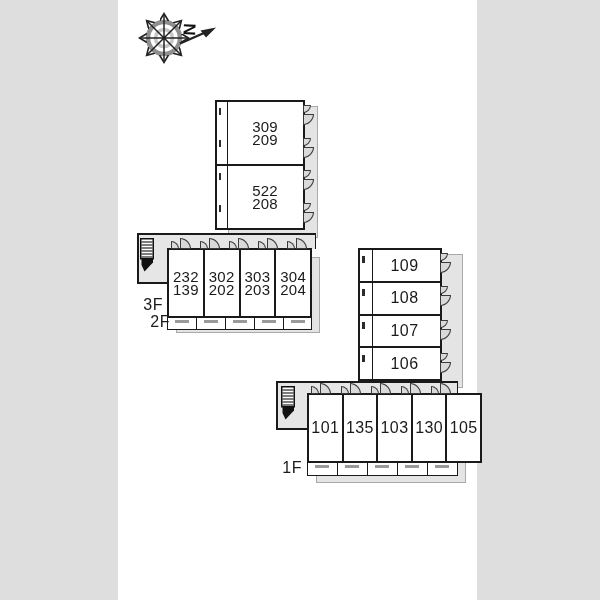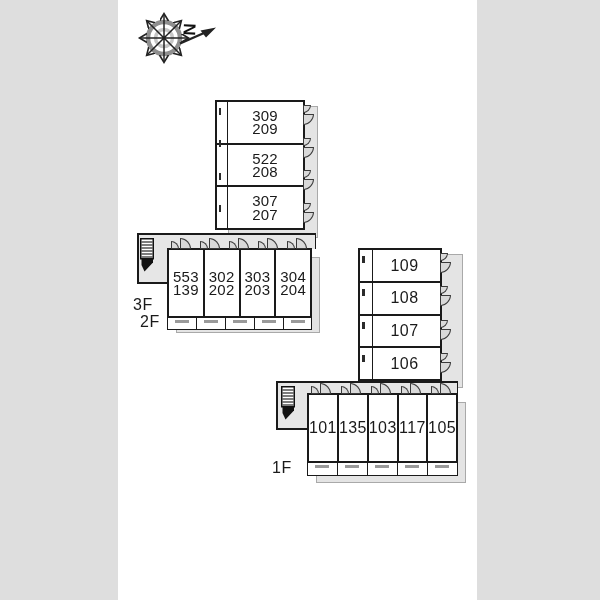--- a/index.html
+++ b/index.html
@@ -25,21 +25,21 @@
   .num1{font-size:16px;letter-spacing:.4px}
   .door{position:absolute;background:var(--door-fill,#d9d9d9);border:1.2px solid #3a3a3a;box-sizing:border-box;z-index:4}
   .dr{border-radius:0 0 100% 0}
   .du{border-radius:0 100% 0 0}
   .ds{width:8px;height:8px}
   .dl{width:11px;height:11px}
   .tick{position:absolute;width:2.5px;height:7px;background:#2b2b2b;z-index:4}
   .balc{position:absolute;background:#fff;border:1.5px solid var(--line);border-top:none;box-sizing:border-box;z-index:2}
   .bdash{position:absolute;width:14px;height:3px;background:#9a9a9a;z-index:3}
   .bline{position:absolute;width:1.4px;background:var(--line);z-index:3}
-  .flabel{position:absolute;font-size:16px;width:30px;z-index:5;letter-spacing:.5px}
+  .flabel{position:absolute;font-size:16px;width:30px;text-align:right;z-index:5;letter-spacing:.5px}
   .icon{position:absolute;z-index:5}
 </style>
 </head>
 <body>
 
 <div class="stage">
   <div class="paper"></div>
 
   <svg class="icon" style="left:134px;top:10px" width="92" height="58" viewBox="0 0 92 58">
     <defs>
@@ -123,40 +123,37 @@
   <div class="bdash" style="left:435px;top:464.5px"></div>
 
   <div class="block vblock" style="left:215px;top:100px;width:90px;height:130px">
     <div class="strip-l w10"></div>
     <div class="nrow pad10">
       <div class="num"><span>309</span><br><span>209</span></div>
     </div>
     <div class="nrow pad10">
       <div class="num"><span>522</span><br><span>208</span></div>
     </div>
-    <div class="nrow pad10">
-      <div class="num"><span>307</span><br><span>207</span></div>
-    </div>
   </div>
   <div class="tick" style="left:218.5px;top:108px"></div>
   <div class="tick" style="left:218.5px;top:140px"></div>
   <div class="tick" style="left:218.5px;top:173px"></div>
   <div class="tick" style="left:218.5px;top:205px"></div>
   <div class="door dr ds" style="left:303px;top:105px"></div>
   <div class="door dr dl" style="left:303px;top:114px"></div>
   <div class="door dr ds" style="left:303px;top:137.5px"></div>
   <div class="door dr dl" style="left:303px;top:146.5px"></div>
   <div class="door dr ds" style="left:303px;top:170px"></div>
   <div class="door dr dl" style="left:303px;top:179px"></div>
   <div class="door dr ds" style="left:303px;top:202.5px"></div>
   <div class="door dr dl" style="left:303px;top:211.5px"></div>
 
   <div class="block" style="left:167px;top:248px;width:145px;height:70px">
     <div class="col">
-      <div class="num"><span>553</span><br><span>139</span></div>
+      <div class="num"><span>232</span><br><span>139</span></div>
     </div>
     <div class="col">
       <div class="num"><span>302</span><br><span>202</span></div>
     </div>
     <div class="col">
       <div class="num"><span>303</span><br><span>203</span></div>
     </div>
     <div class="col">
       <div class="num"><span>304</span><br><span>204</span></div>
     </div>
@@ -195,32 +192,32 @@
   <div class="tick" style="left:362px;top:355px"></div>
   <div class="door dr ds" style="left:440px;top:253px"></div>
   <div class="door dr dl" style="left:440px;top:262px"></div>
   <div class="door dr ds" style="left:440px;top:286px"></div>
   <div class="door dr dl" style="left:440px;top:295px"></div>
   <div class="door dr ds" style="left:440px;top:319.5px"></div>
   <div class="door dr dl" style="left:440px;top:328.5px"></div>
   <div class="door dr ds" style="left:440px;top:352.5px"></div>
   <div class="door dr dl" style="left:440px;top:361.5px"></div>
 
-  <div class="block" style="left:307px;top:393px;width:151px;height:70px">
+  <div class="block" style="left:307px;top:393px;width:175px;height:70px">
     <div class="col">
       <div class="num num1">101</div>
     </div>
     <div class="col">
       <div class="num num1">135</div>
     </div>
     <div class="col">
       <div class="num num1">103</div>
     </div>
     <div class="col">
-      <div class="num num1">117</div>
+      <div class="num num1">130</div>
     </div>
     <div class="col">
       <div class="num num1">105</div>
     </div>
   </div>
   <div class="door du ds" style="left:311px;top:385.5px"></div>
   <div class="door du dl" style="left:320px;top:382.5px"></div>
   <div class="door du ds" style="left:341px;top:385.5px"></div>
   <div class="door du dl" style="left:350px;top:382.5px"></div>
   <div class="door du ds" style="left:371px;top:385.5px"></div>

